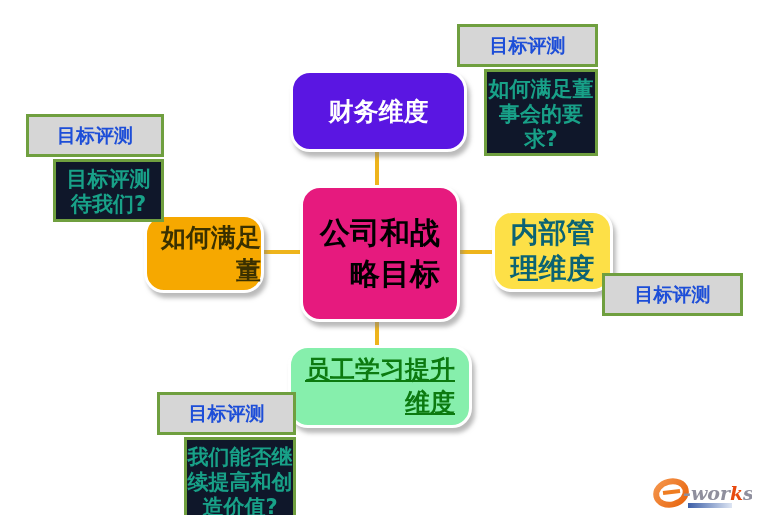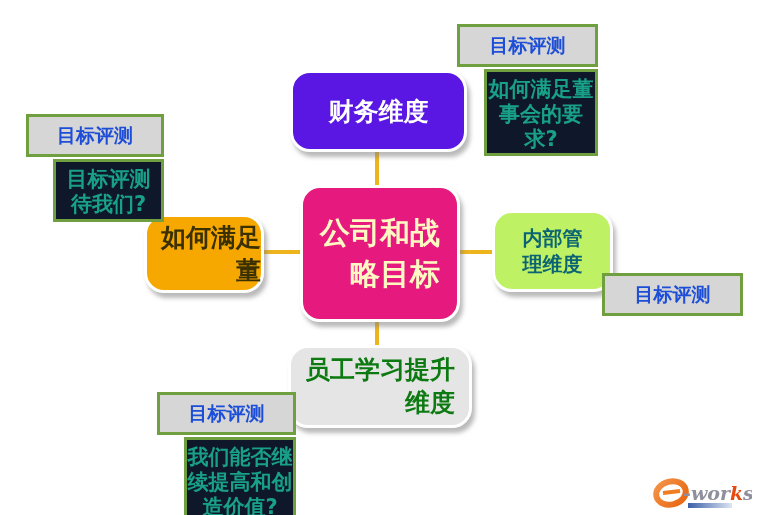--- a/index.html
+++ b/index.html
@@ -17,24 +17,24 @@
   #conn-right  { left:454px; top:250px; width:44px; }
   
   .node {
     position:absolute; z-index:2; box-sizing:border-box;
     border:3px solid #ffffff; border-radius:20px;
     display:flex; align-items:center; justify-content:center;
     text-align:right; font-weight:bold; white-space:pre-line;
     box-shadow:3px 5px 4px rgba(130,130,130,0.55);
   }
   #node-finance  { left:290px; top:70px;  width:177px; height:82px;  background:#5a16e2; color:#ffffff; font-size:25px; }
-  #node-center   { left:300px; top:185px; width:160px; height:137px; background:#e61a7e; color:#fef9c3; font-size:30px; line-height:1.35; }
+  #node-center   { left:300px; top:185px; width:160px; height:137px; background:#e61a7e; color:#000000; font-size:30px; line-height:1.35; }
   #node-customer { left:144px; top:214px; width:120px; height:79px;  background:#f6a800; color:#3a3000; font-size:25px; }
-  #node-internal { left:492px; top:210px; width:121px; height:82px;  background:#bef264; color:#0b6374; font-size:20px; line-height:1.3; }
-  #node-learning { left:288px; top:345px; width:184px; height:83px;  background:#e5e5e5; color:#0c7a10; font-size:25px; line-height:1.3; }
+  #node-internal { left:492px; top:210px; width:121px; height:82px;  background:#fde047; color:#0b6374; font-size:28px; line-height:1.3; }
+  #node-learning { left:288px; top:345px; width:184px; height:83px;  background:#86efac; color:#0c7a10; font-size:25px; line-height:1.3;text-decoration:underline; }
   
   .callout { position:absolute; z-index:3; text-align:center; font-weight:bold; }
   .callout .hd {
     box-sizing:border-box; border:3px solid #6f9f3f; background:#d6d6d6;
     color:#1d4ed8; font-size:19px; padding:6px 2px 5px;
   }
   .callout .bd {
     box-sizing:border-box; border:3px solid #6f9f3f; background:#0f172a;
     color:#18a188; font-size:21px; line-height:1.18; padding:5px 0 2px;
     margin-top:2px; white-space:pre-line;margin-left:27px;

